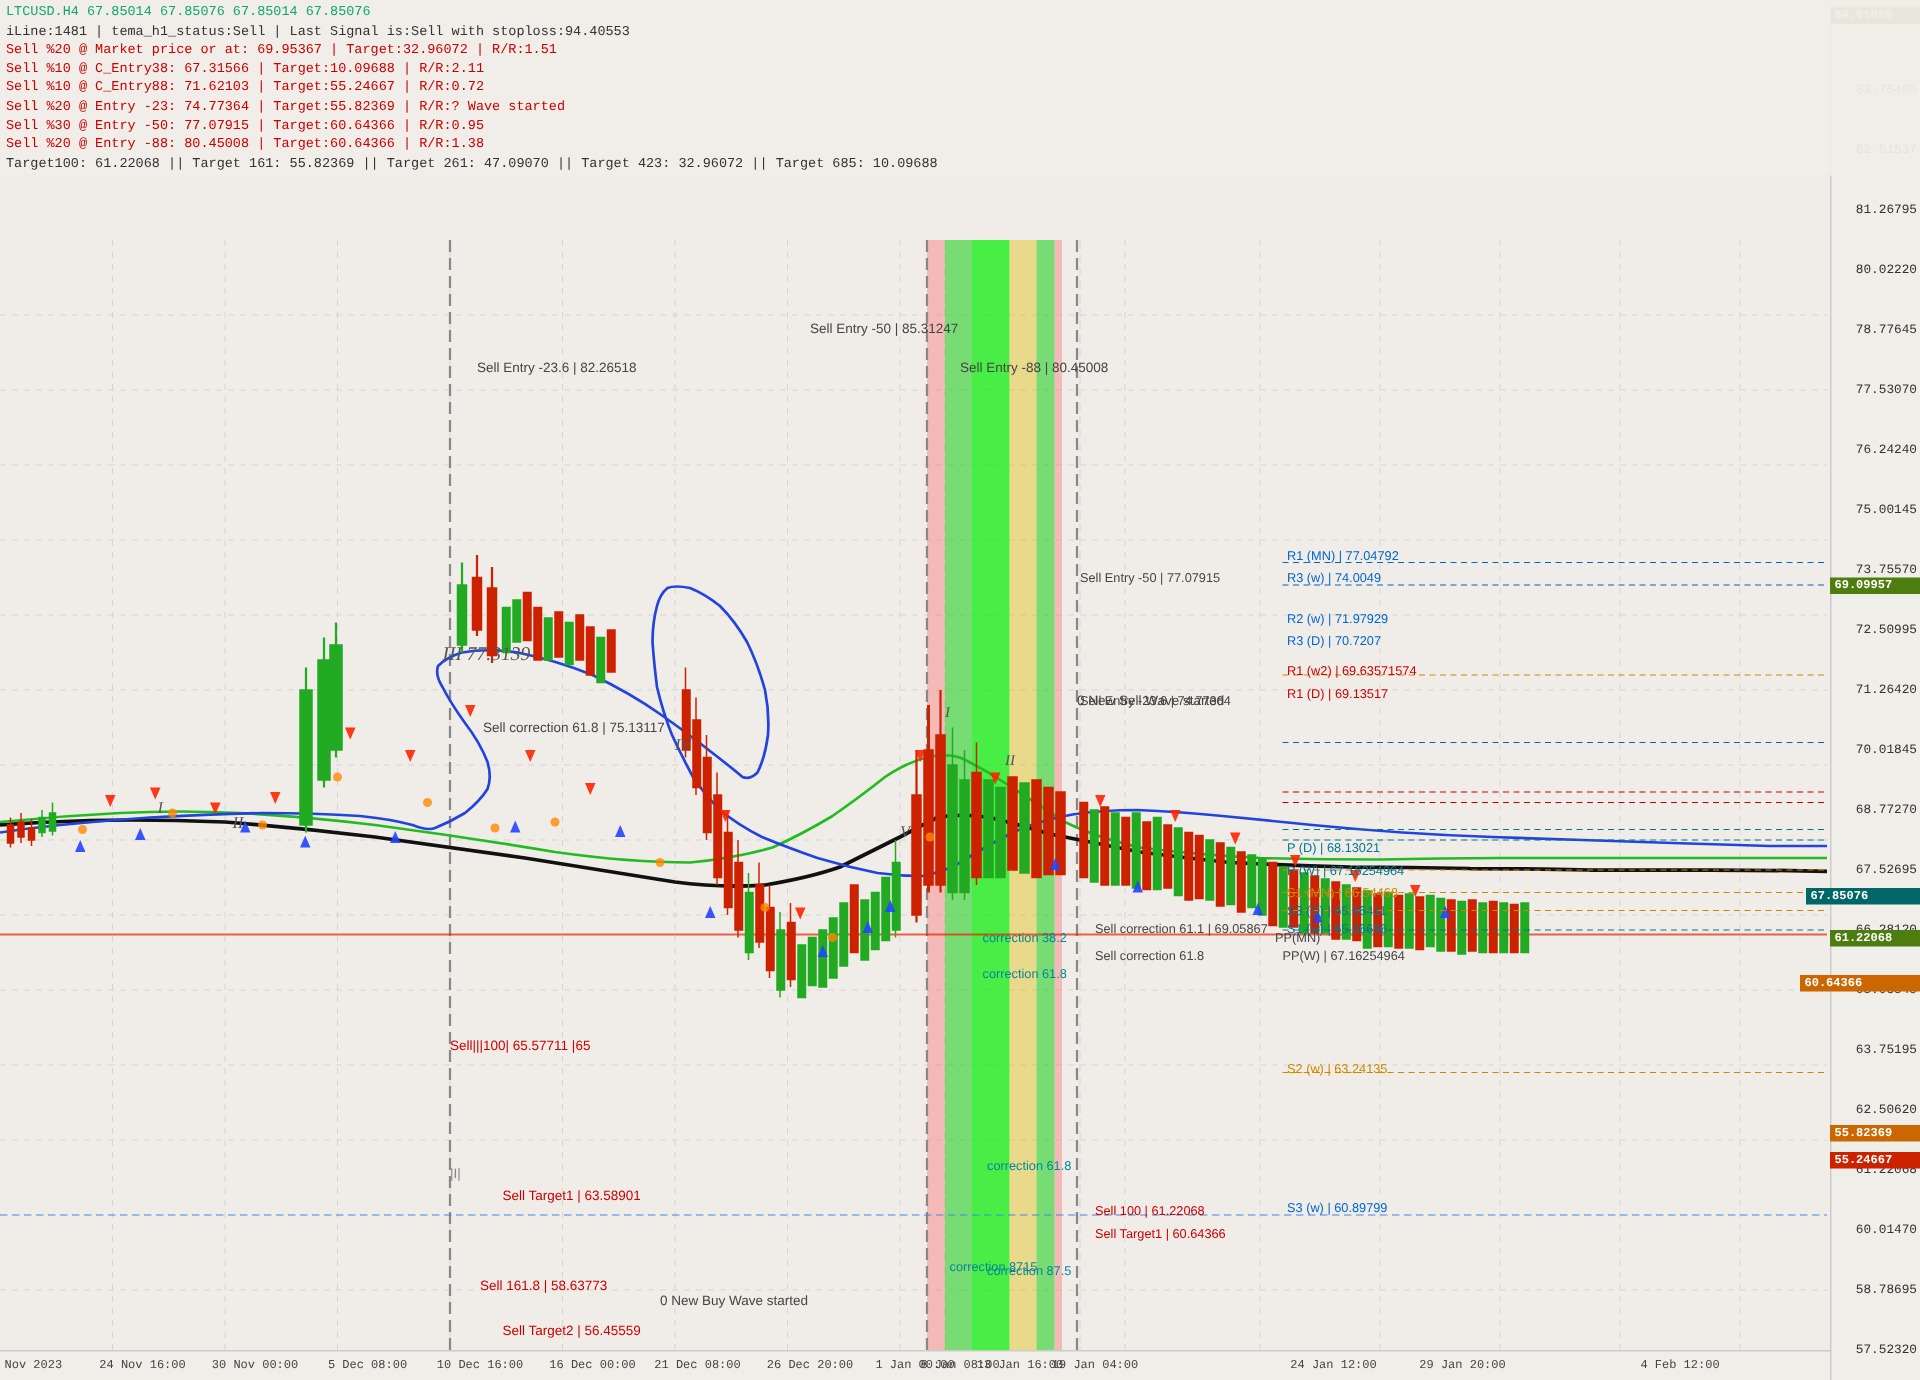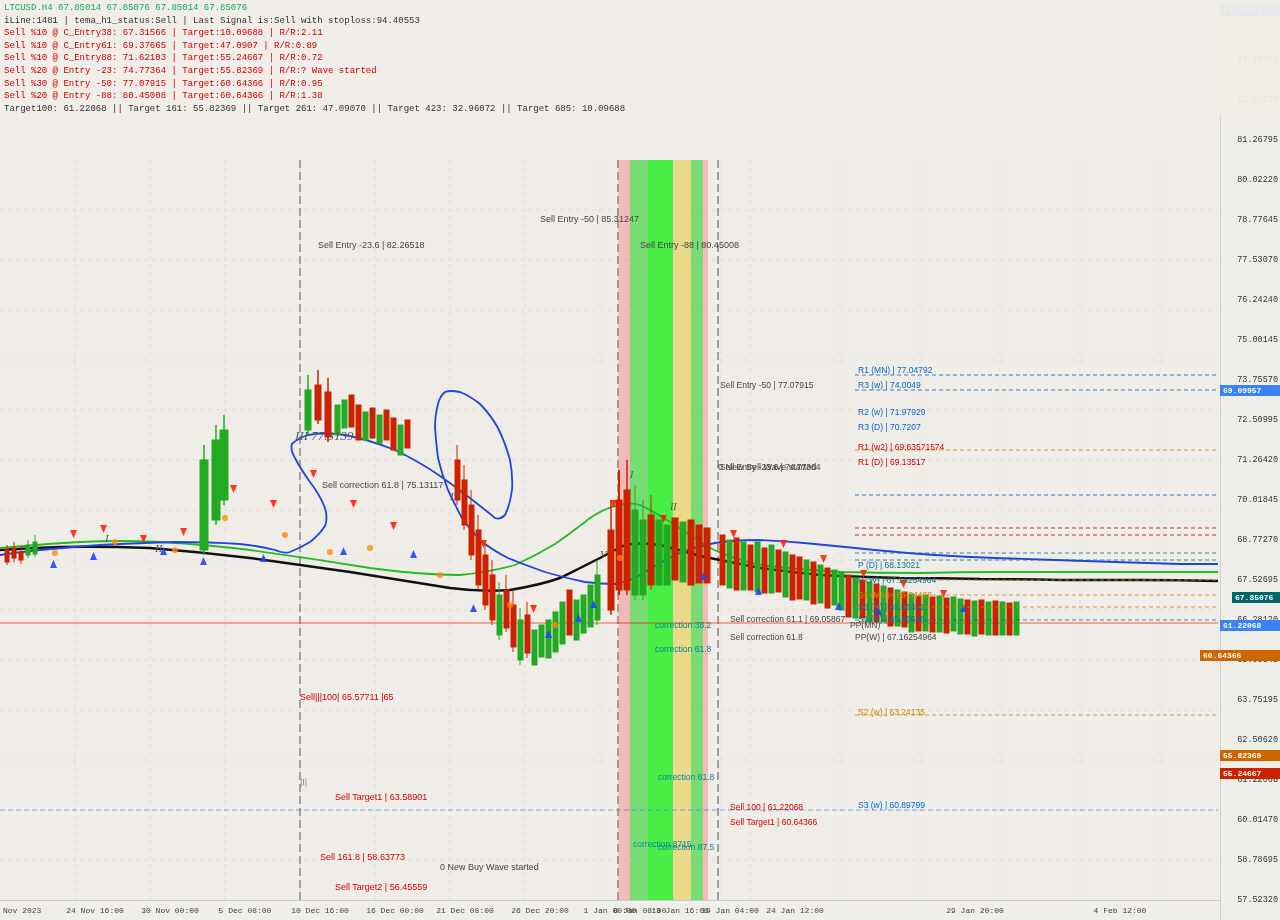--- a/index.html
+++ b/index.html
@@ -58,21 +58,21 @@
     .price-badge {
       position: absolute;
       right: 0;
       padding: 1px 3px;
       font-size: 8px;
       font-weight: bold;
       color: white;
       z-index: 60;
       white-space: nowrap;
     }
-    .badge-blue { background: #3b82f6; margin-left: 15px; }
+    .badge-blue { background: #4d7c0f; margin-left: 15px; }
     .badge-red { background: #cc2200; }
     .badge-orange { background: #cc6600; }
     .badge-teal { background: #006666; }
 
     
     #main-svg {
       position: absolute;
       top: 160px;
       left: 0;
       right: 60px;
@@ -119,22 +119,22 @@
 </head>
 <body>
 
 <div id="chart-container">
 
   <div id="watermark">MARKET TRADE</div>
 
   <div id="top-bar">
     <div class="line1">LTCUSD.H4  67.85014  67.85076  67.85014  67.85076</div>
     <div>iLine:1481 | tema_h1_status:Sell | Last Signal is:Sell with stoploss:94.40553</div>
+    <div class="red-text">Sell %20 @ Market price or at: 69.95367 | Target:32.96072 | R/R:1.51</div>
     <div class="red-text">Sell %10 @ C_Entry38: 67.31566 | Target:10.09688 | R/R:2.11</div>
-    <div class="red-text">Sell %10 @ C_Entry61: 69.37665 | Target:47.0907 | R/R:0.89</div>
     <div class="red-text">Sell %10 @ C_Entry88: 71.62103 | Target:55.24667 | R/R:0.72</div>
     <div class="red-text">Sell %20 @ Entry -23: 74.77364 | Target:55.82369 | R/R:? Wave started</div>
     <div class="red-text">Sell %30 @ Entry -50: 77.07915 | Target:60.64366 | R/R:0.95</div>
     <div class="red-text">Sell %20 @ Entry -88: 80.45008 | Target:60.64366 | R/R:1.38</div>
     <div>Target100: 61.22068 || Target 161: 55.82369 || Target 261: 47.09070 || Target 423: 32.96072 || Target 685: 10.09688</div>
   </div>
 
   <svg id="main-svg" style="position:absolute; top:160px; left:0; width:1218px; height:740px; z-index:10;" viewBox="0 0 1218 740" preserveAspectRatio="none">
 
     <rect width="1218" height="740" fill="#f0ede8"></rect>
@@ -486,36 +486,36 @@
     <div class="price-level" style="top:735px">62.50620</div>
     <div class="price-level" style="top:775px">61.22068</div>
     <div class="price-level" style="top:815px">60.01470</div>
     <div class="price-level" style="top:855px">58.78695</div>
     <div class="price-level" style="top:895px">57.52320</div>
   </div>
 
   <div class="price-badge badge-blue" style="top:5px; right:0; width:60px;">84.01020</div>
   <div class="price-badge badge-blue" style="top:620px; right:0; width:60px;">61.22068</div>
   <div class="price-badge badge-orange" style="top:650px; right:0; width:80px;">60.64366</div>
-  <div class="price-badge badge-teal" style="top:592px; right:0; width:48px;">67.85076</div>
+  <div class="price-badge badge-teal" style="top:592px; right:0; width:76px;">67.85076</div>
   <div class="price-badge badge-orange" style="top:750px; right:0; width:60px;font-family:Liberation Mono, monospace;">55.82369</div>
   <div class="price-badge badge-red" style="top:768px; right:0; width:60px;">55.24667</div>
   <div class="price-badge badge-blue" style="top:385px; right:0; width:60px;">69.09957</div>
 
   <div id="x-axis">
     <span class="x-label" style="left:15px">18 Nov 2023</span>
     <span class="x-label" style="left:95px">24 Nov 16:00</span>
     <span class="x-label" style="left:170px">30 Nov 00:00</span>
     <span class="x-label" style="left:245px">5 Dec 08:00</span>
     <span class="x-label" style="left:320px">10 Dec 16:00</span>
     <span class="x-label" style="left:395px">16 Dec 00:00</span>
     <span class="x-label" style="left:465px">21 Dec 08:00</span>
     <span class="x-label" style="left:540px">26 Dec 20:00</span>
     <span class="x-label" style="left:610px">1 Jan 00:00</span>
     <span class="x-label" style="left:640px">8 Jan 08:00</span>
     <span class="x-label" style="left:680px">13 Jan 16:00</span>
     <span class="x-label" style="left:730px">19 Jan 04:00</span>
-    <span class="x-label" style="left:795px">24 Jan 12:00</span>
+    <span class="x-label" style="left:889px">24 Jan 12:00</span>
     <span class="x-label" style="left:975px">29 Jan 20:00</span>
     <span class="x-label" style="left:1120px">4 Feb 12:00</span>
   </div>
 
 </div>
 
 </body></html>

